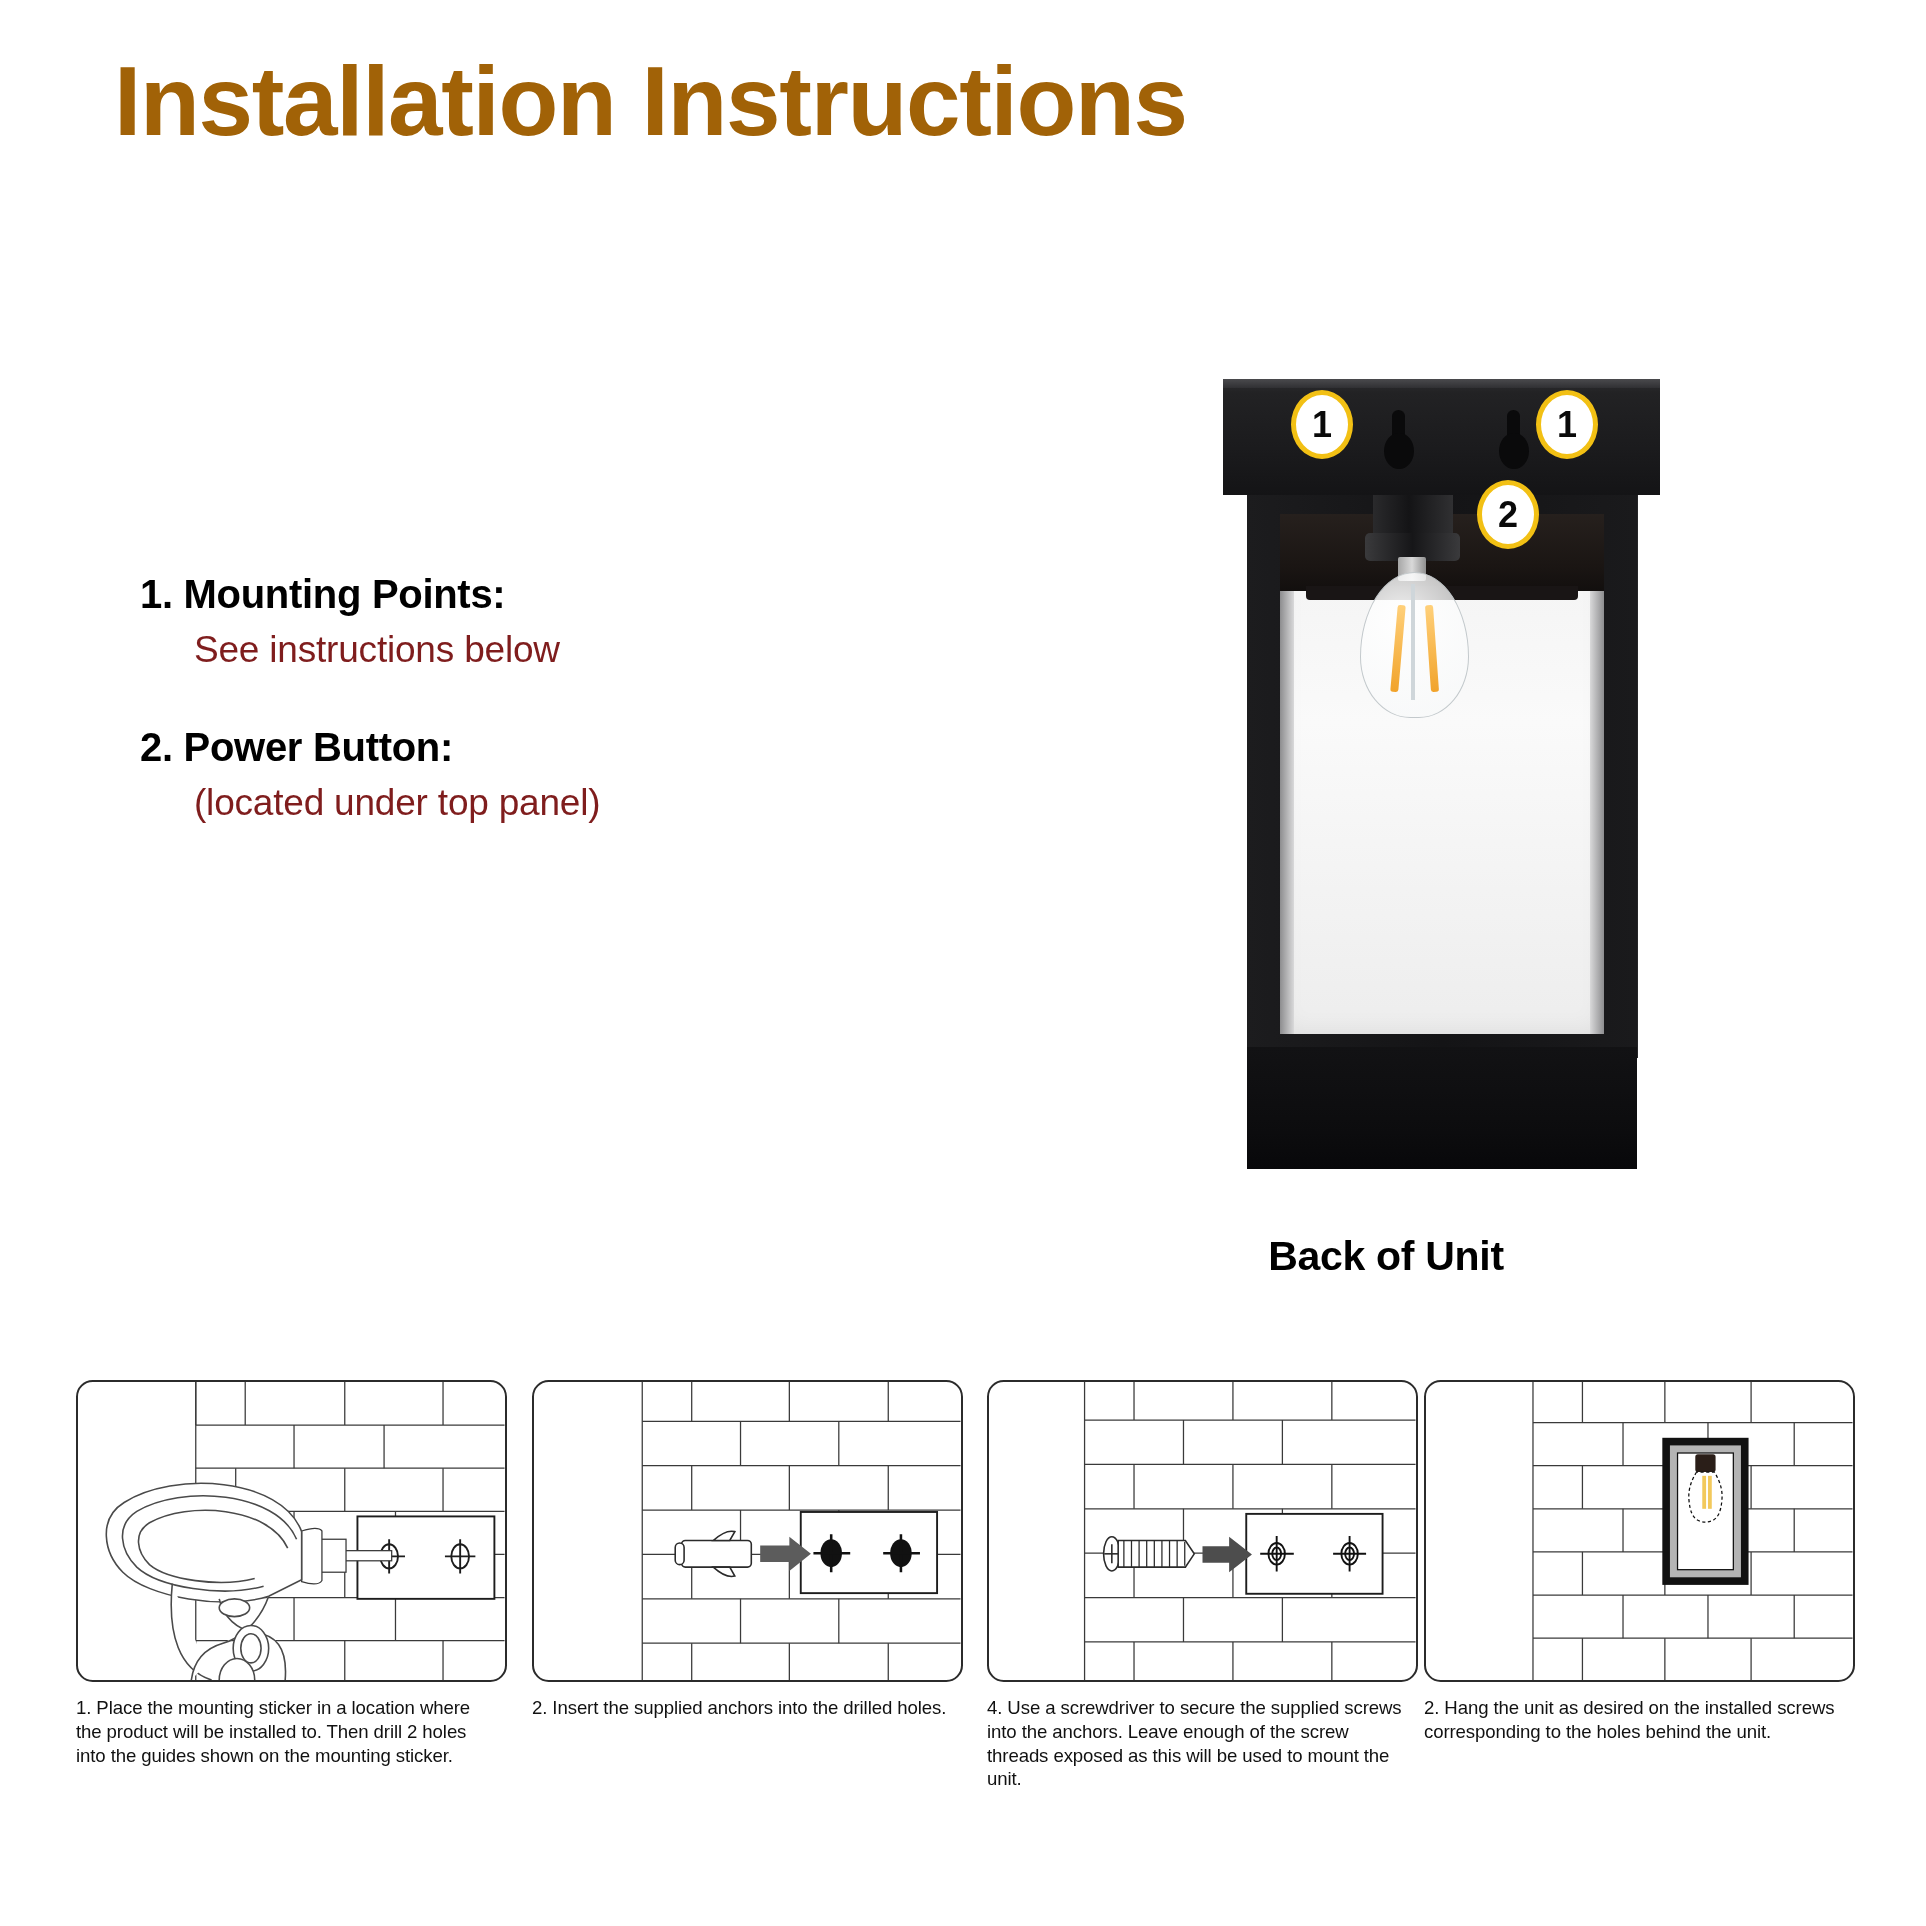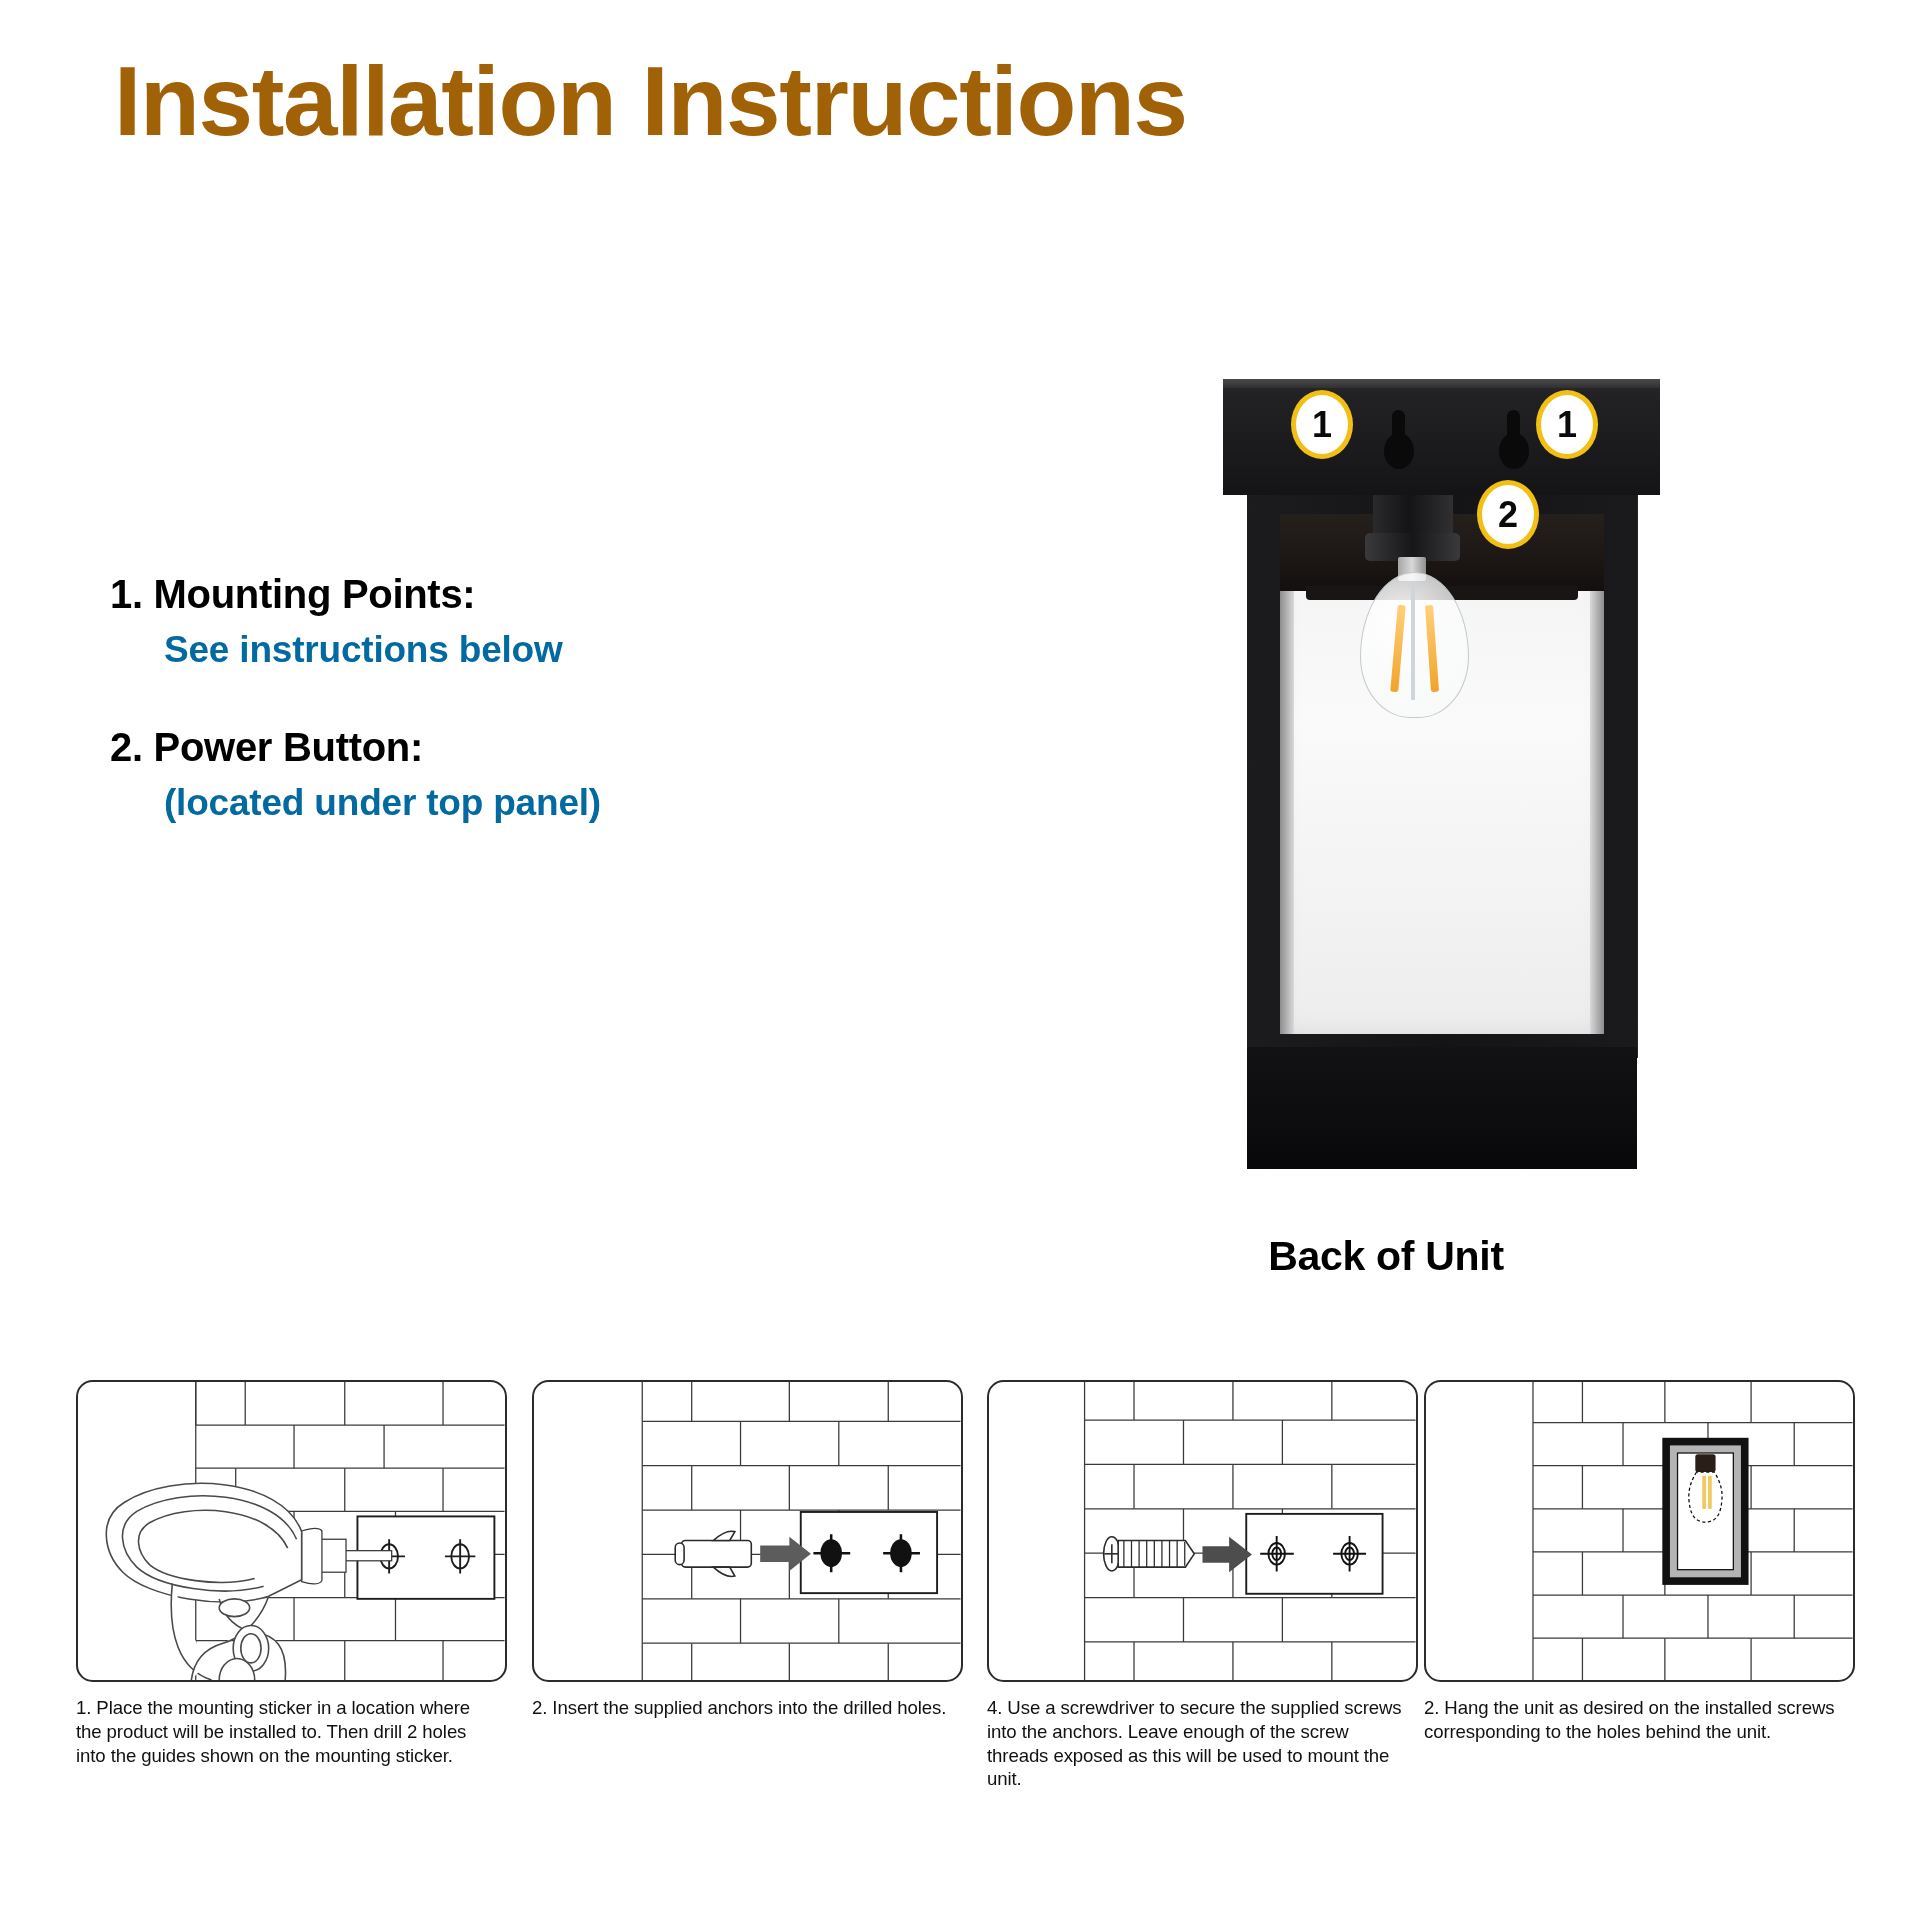--- a/index.html
+++ b/index.html
@@ -11,24 +11,24 @@
   .page{position:absolute;inset:0;}
 
   
   .title{
     position:absolute;left:114px;top:50px;
     font-size:98px;font-weight:700;letter-spacing:-1.3px;
     line-height:1.05;white-space:nowrap;color:#a16207;
   }
 
   
-  .instr{position:absolute;left:110px;top:571px;width:912px;}
+  .instr{position:absolute;left:140px;top:571px;width:912px;}
   .blk{margin-bottom:50px;}
   .blk-head{font-size:40px;font-weight:700;line-height:1.18;color:#000;letter-spacing:-0.3px;}
-  .blk-body{font-size:37px;font-weight:700;line-height:1.30;color:#0369a1;padding-left:54px;margin-top:7.7px;letter-spacing:-0.2px;}
+  .blk-body{font-size:37px;font-weight:400;line-height:1.30;color:#7f1d1d;padding-left:54px;margin-top:7.7px;letter-spacing:-0.2px;}
   .blk-body div{white-space:nowrap;}
 
   
   .product{position:absolute;left:1207px;top:379px;width:469px;height:803px;}
   .lantern{position:absolute;left:0;top:0;width:469px;height:803px;}
 
   .top-cap{
     position:absolute;left:16px;top:0px;width:437px;height:116px;
     background:linear-gradient(180deg,#2e2e30 0%,#222224 12%,#1b1b1d 60%,#141416 100%);
     border-radius:1.9px 1.9px 0 0;

